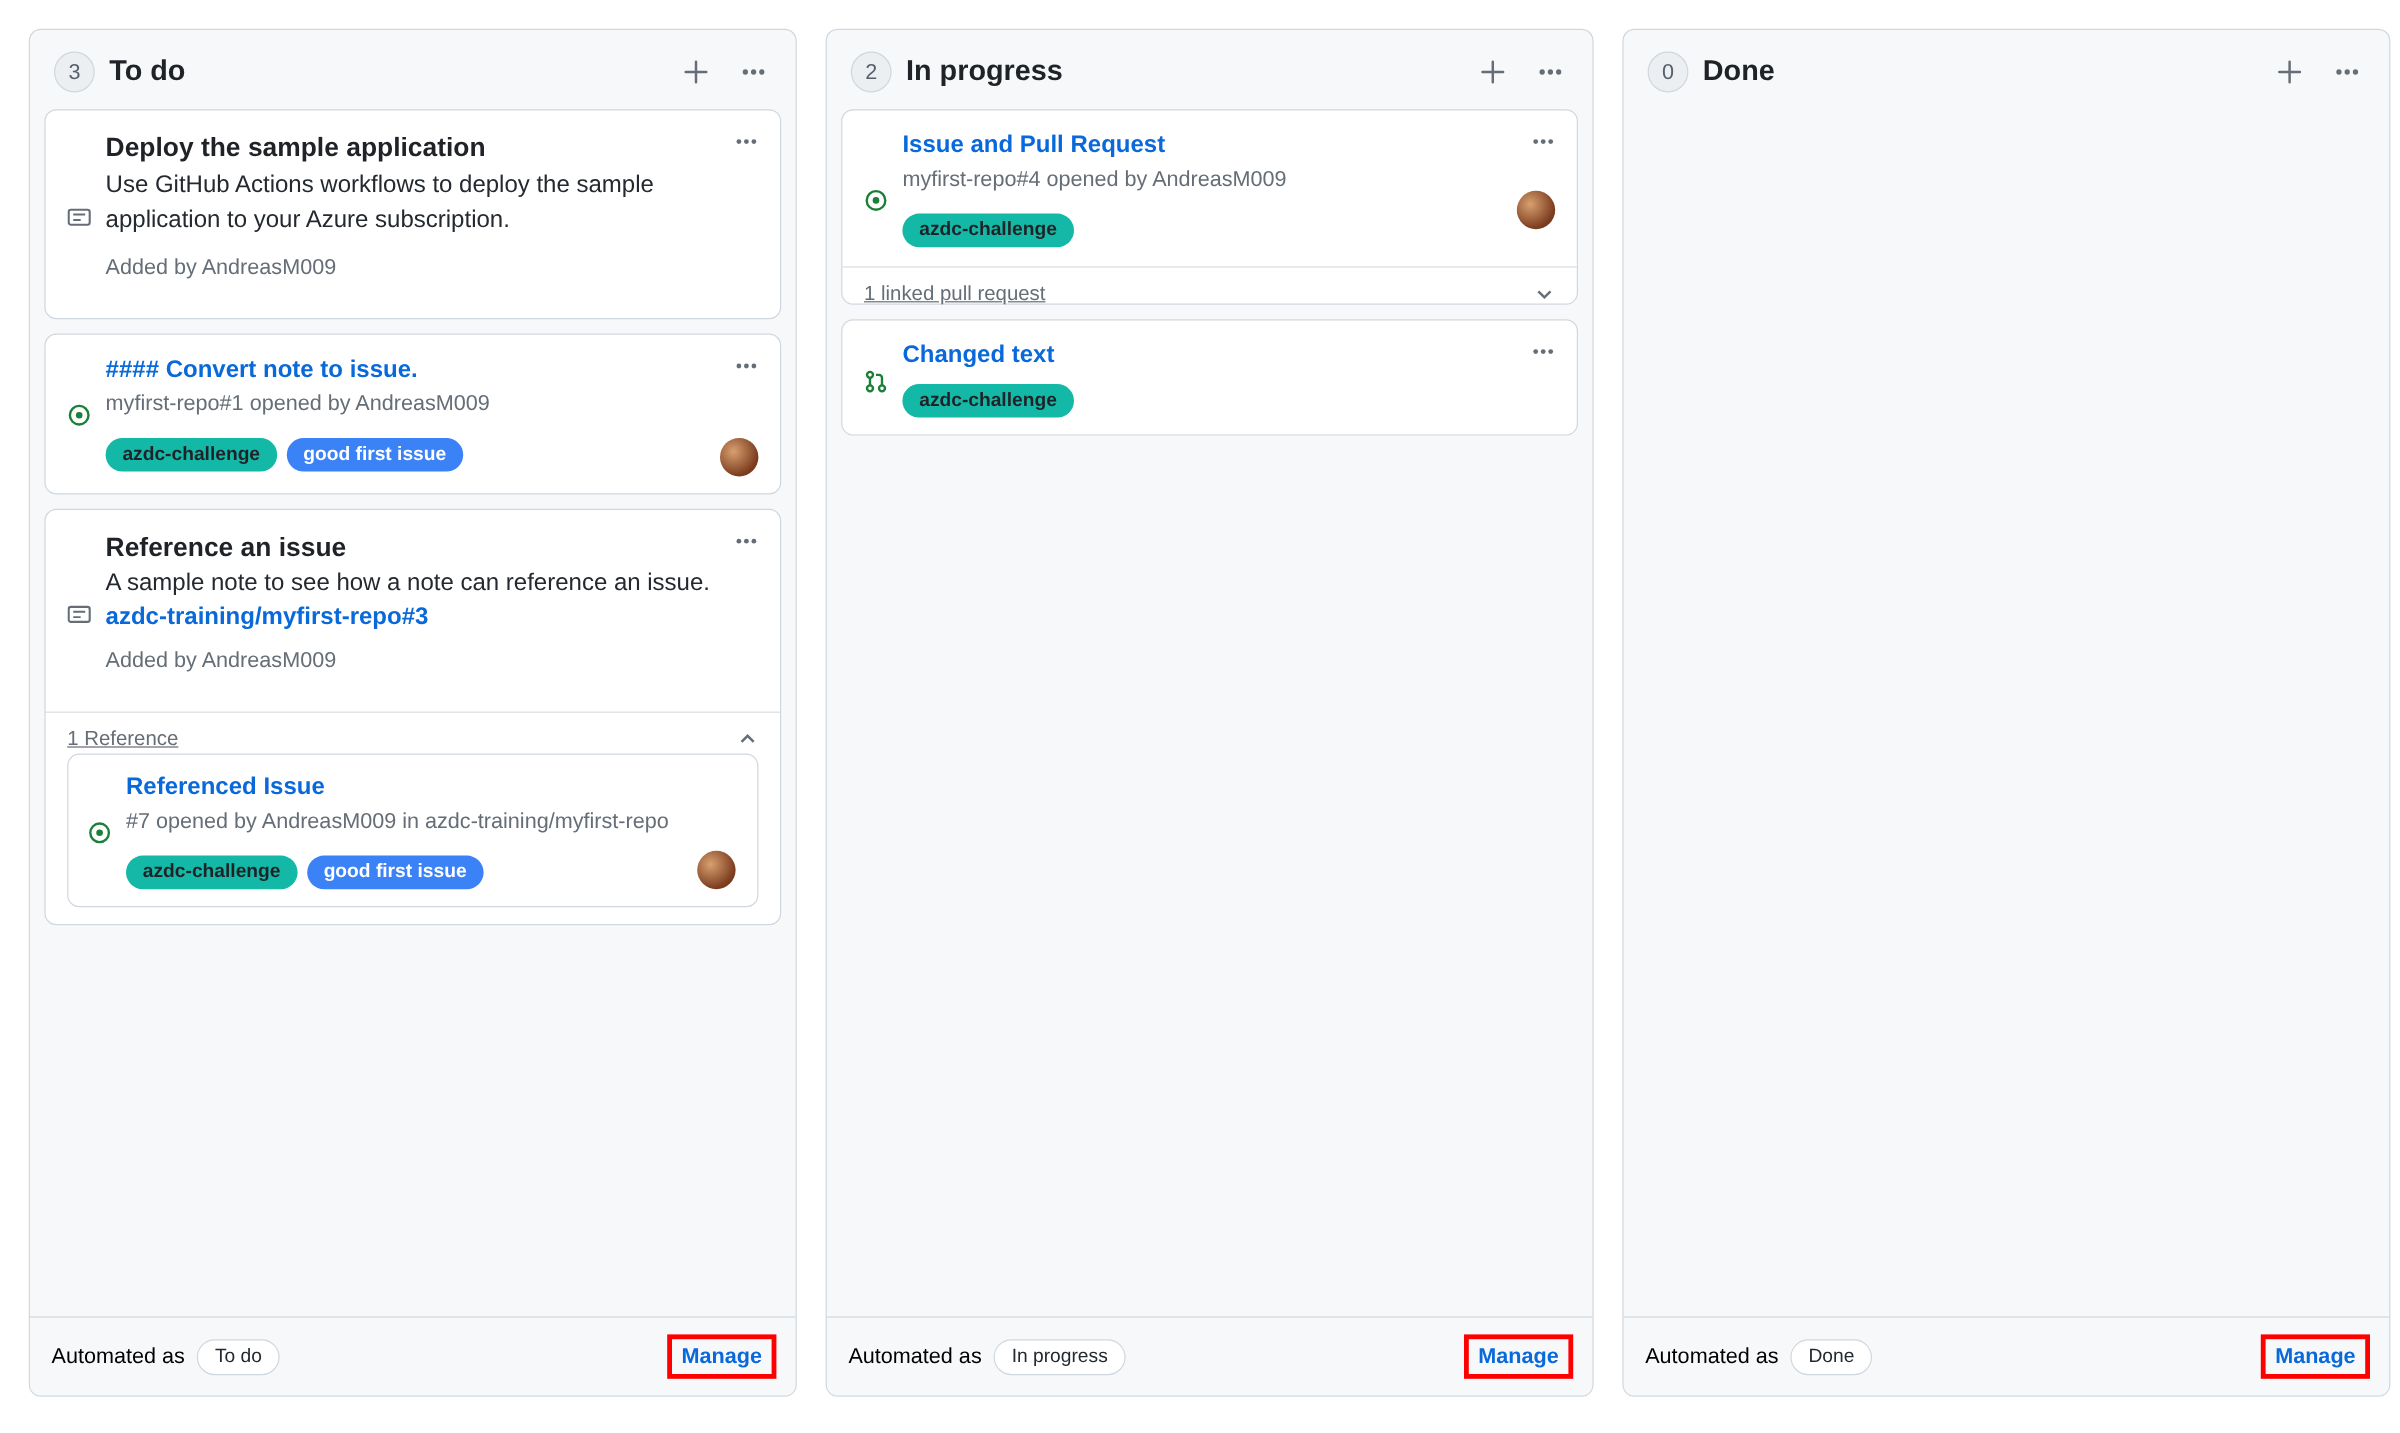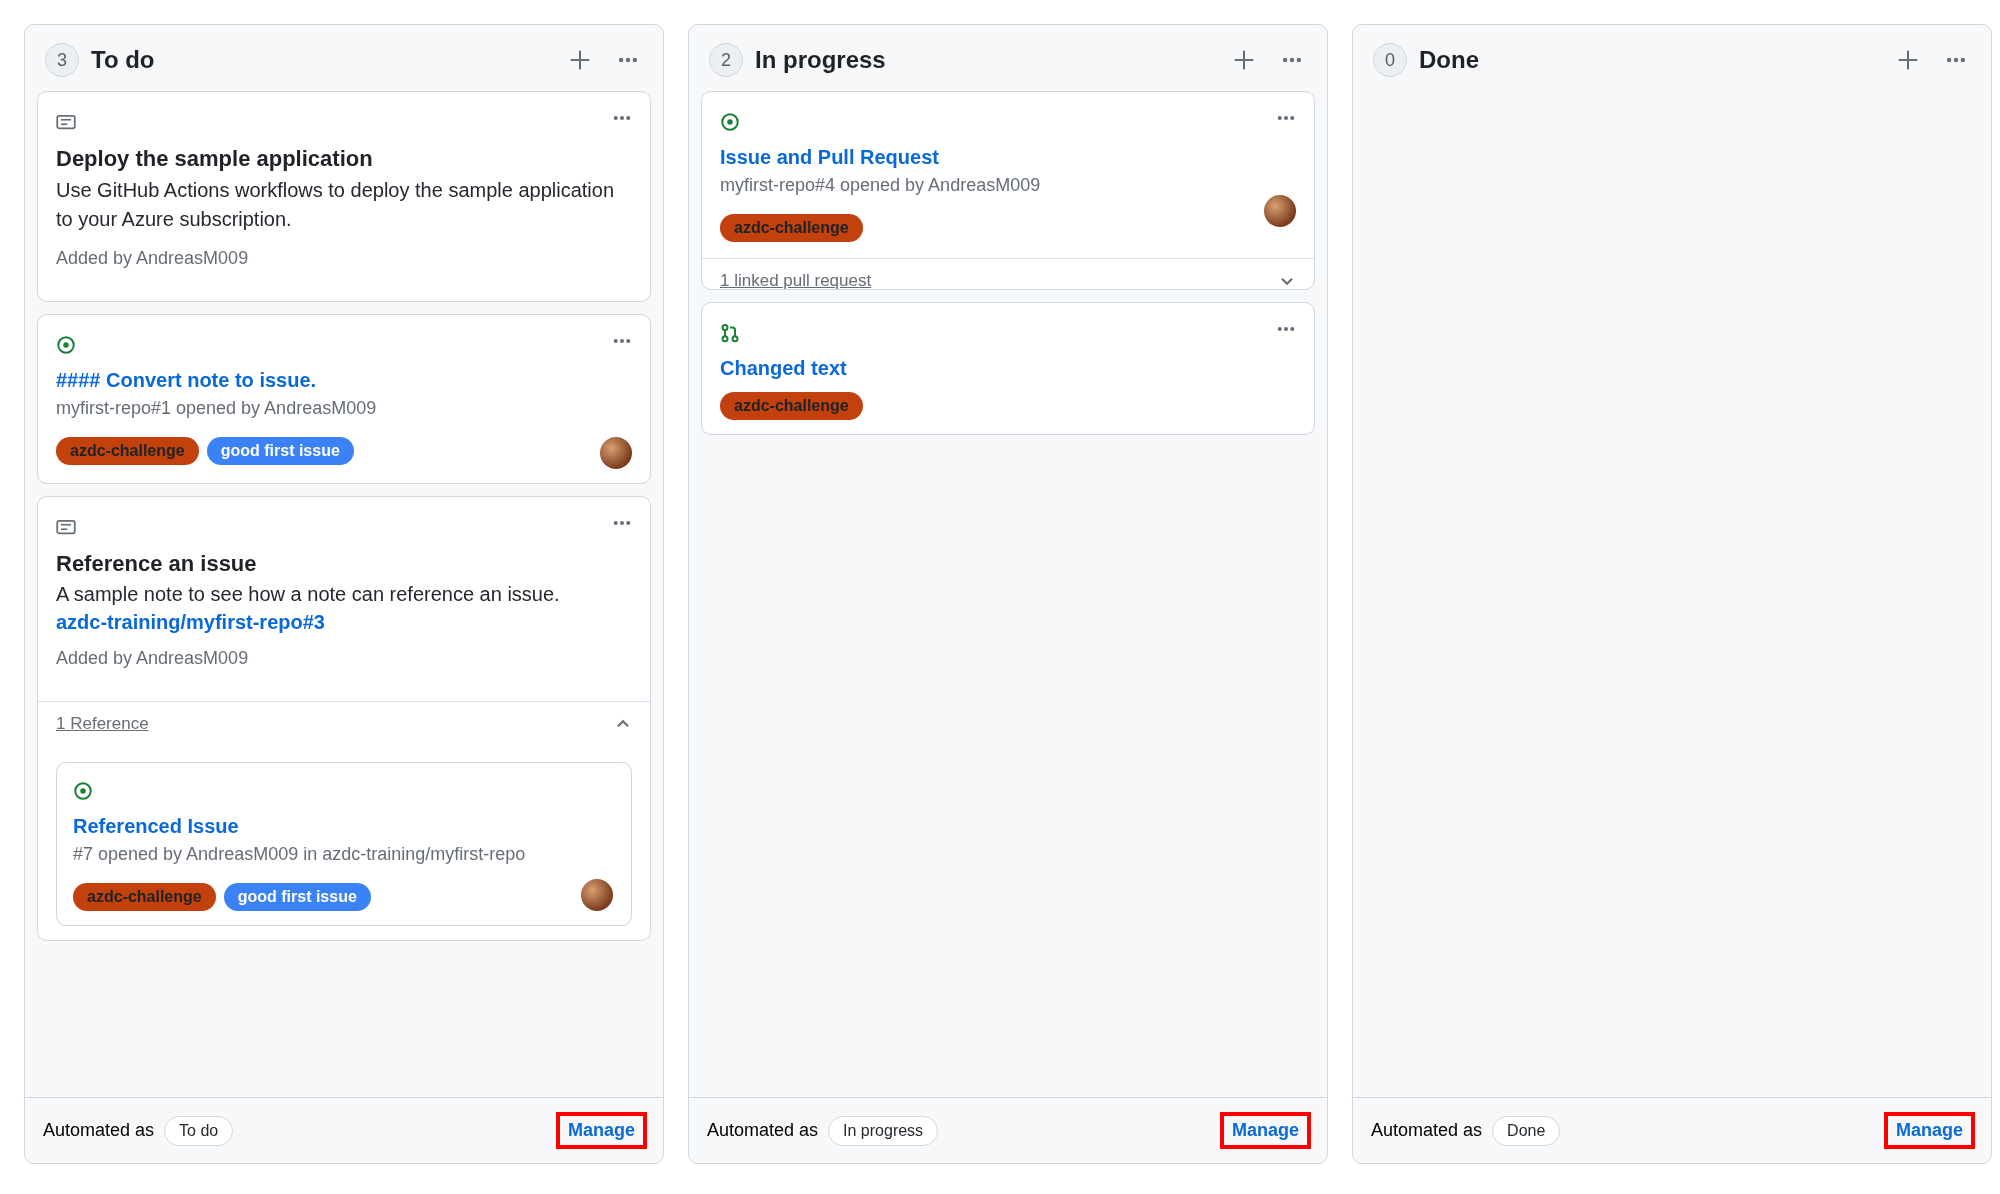--- a/index.html
+++ b/index.html
@@ -77,23 +77,22 @@
     padding:16px 18px 14px 18px;
     position:relative;
   }
   .card-kebab {
     position:absolute;
     top:12px;
     right:14px;
   }
   .card-row {
     display:flex;
-    align-items:flex-start;
+    align-items:center;
     gap:10px;
-    flex-direction:column;
   }
   .card-icon {
     flex:0 0 22px;
     margin-top:4px;
   }
   .card-body { flex:1 1 auto; }
   .note-title {
     font-size:22px;
     font-weight:700;
     color:#1f2328;
@@ -142,21 +141,21 @@
   }
   .label-pill {
     display:inline-flex;
     align-items:center;
     height:28px;
     padding:0 14px;
     border-radius:14px;
     font-size:16px;
     font-weight:600;
   }
-  .lbl-yellow { background:#c2410c; color:#1f2328; }
+  .lbl-yellow { background:#14b8a6; color:#1f2328; }
   .lbl-purple { background:#3b82f6; color:#ffffff; }
   .avatar {
     width:32px; height:32px; border-radius:50%;
     background:radial-gradient(circle at 35% 35%, #d8a070 0%, #7b3b1e 70%);
     position:absolute;
     right:18px;
     bottom:14px;
   }
   .sub-strip {
     border-top:1px solid #d8dee4;
@@ -166,21 +165,21 @@
     align-items:center;
     justify-content:space-between;
     font-size:17px;
     color:#656d76;
     text-decoration:underline;
   }
   .nested-card {
     border:1px solid #d0d7de;
     border-radius:10px;
     padding:14px 16px 14px 16px;
-    margin-top:30px;
+    margin-top:4px;
     position:relative;
   }
   .col-footer {
     border-top:1px solid #d0d7de;
     padding:16px 18px;
     display:flex;
     align-items:center;
     gap:10px;
   }
   .footer-text {

